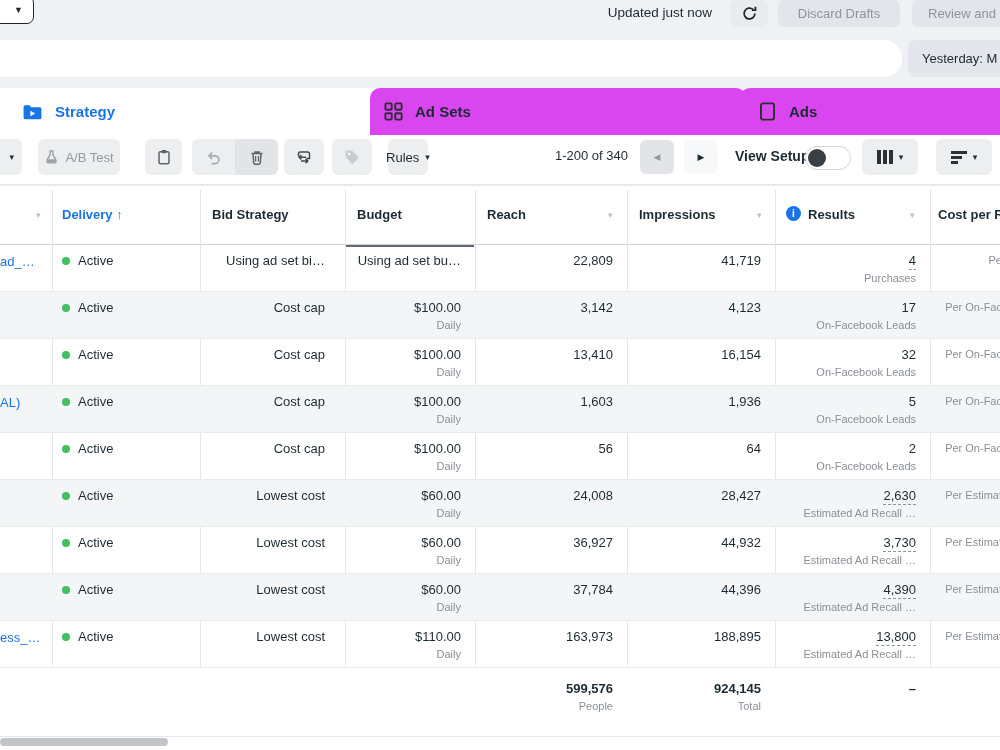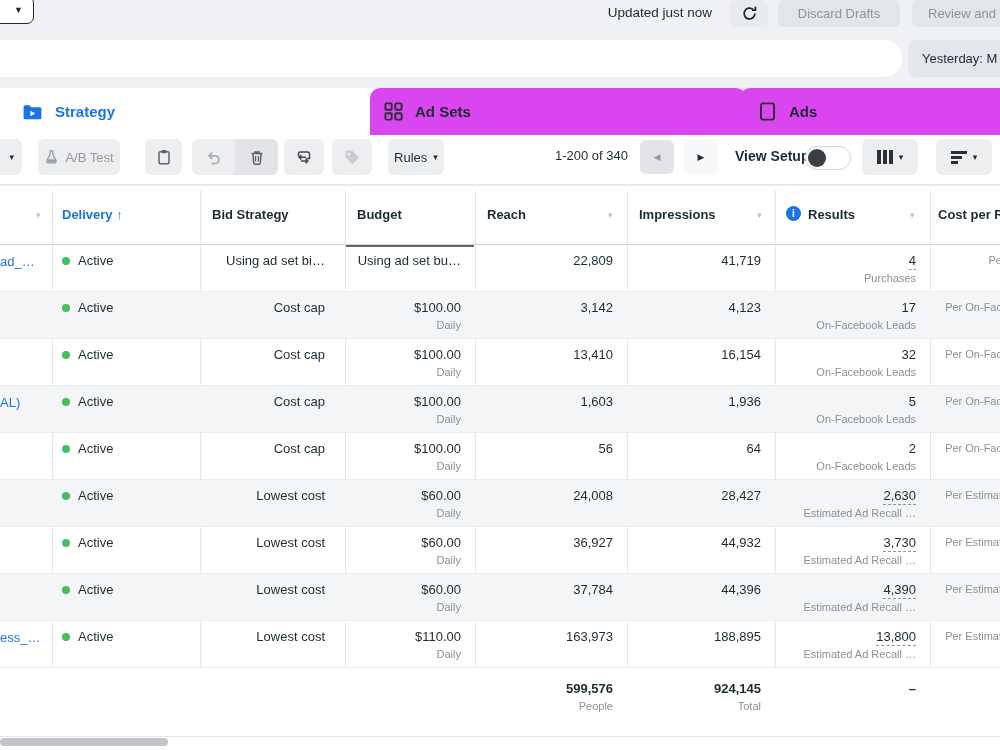--- a/index.html
+++ b/index.html
@@ -172,21 +172,21 @@
         <path d="M11 9.3H4.2M6.4 7.1L4.2 9.3l2.2 2.2" fill="none" stroke="#44474c" stroke-width="1.5"></path>
         <path d="M6 13h6.8M10.6 10.8l2.2 2.2-2.2 2.2" fill="none" stroke="#44474c" stroke-width="1.5"></path>
       </svg>
     </div>
     <div class="tbtn" style="left:332px;width:40px;">
       <svg width="16" height="16" viewBox="0 0 16 16">
         <path d="M1.5 8V2.5a1 1 0 0 1 1-1H8l6.2 6.2a1.2 1.2 0 0 1 0 1.7l-5 5a1.2 1.2 0 0 1-1.7 0z" fill="#caccd1"></path>
         <circle cx="5" cy="5" r="1.2" fill="#fff"></circle>
       </svg>
     </div>
-    <div class="tbtn" style="left:388px;width:56px;">
+    <div class="tbtn" style="left:388px;width:40px;">
       <span>Rules</span>
       <span class="caret">▾</span>
     </div>
     <div class="range">1-200 of 340</div>
     <div class="tbtn dark" style="left:640px;width:34px;height:34px;top:5px;color:#97999e;">
       <span class="pgarrow">◀</span>
     </div>
     <div class="tbtn" style="left:684px;width:34px;height:34px;top:5px;background:#f7f8fa;">
       <span class="pgarrow">▶</span>
     </div>

